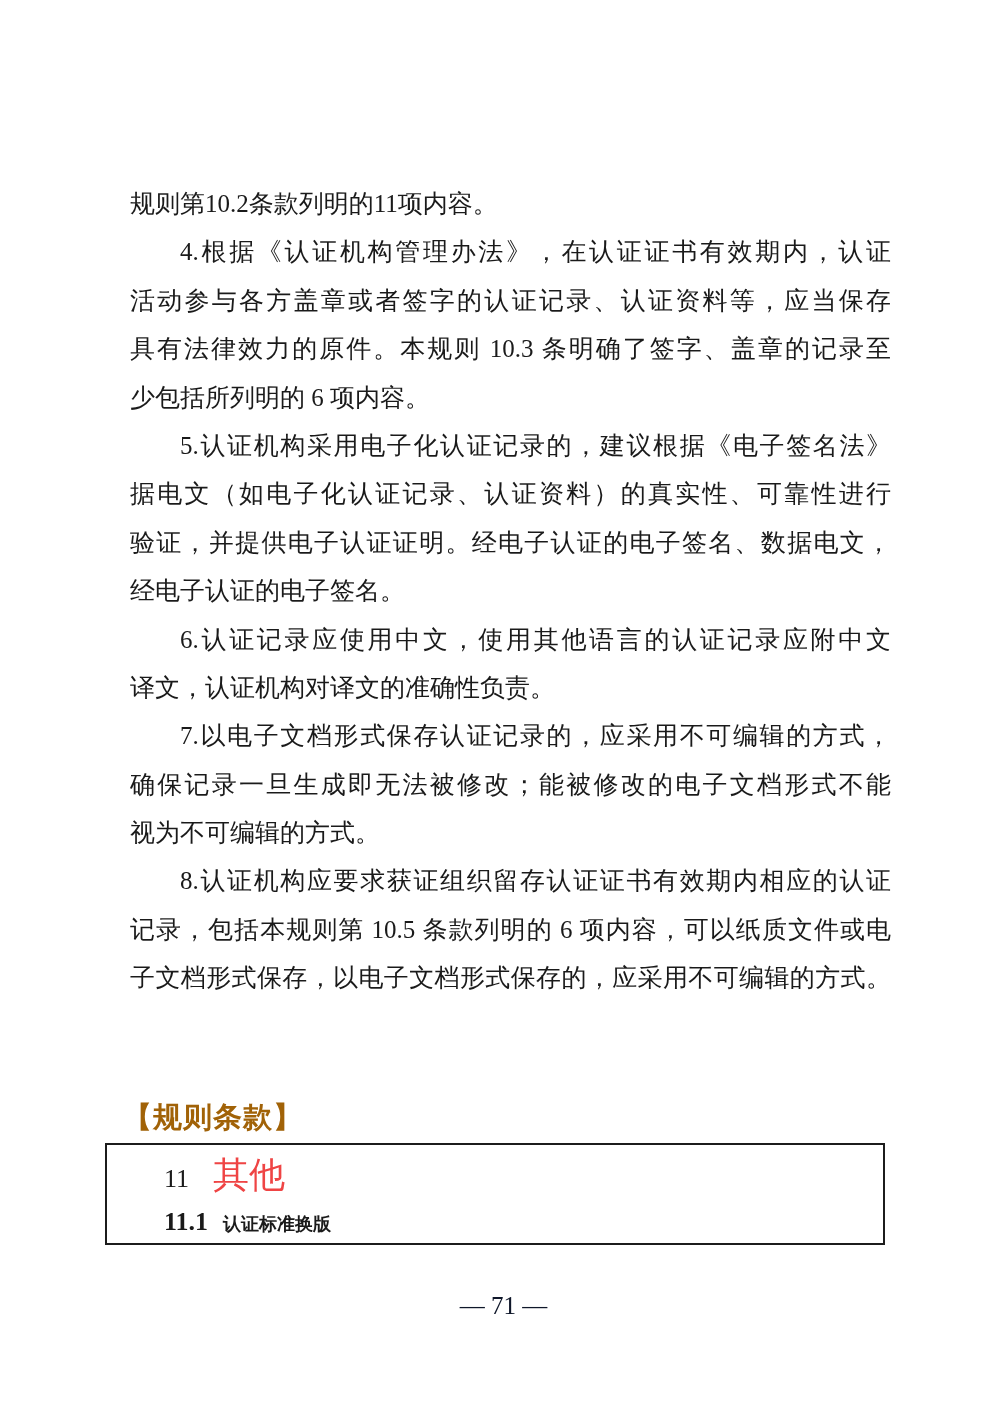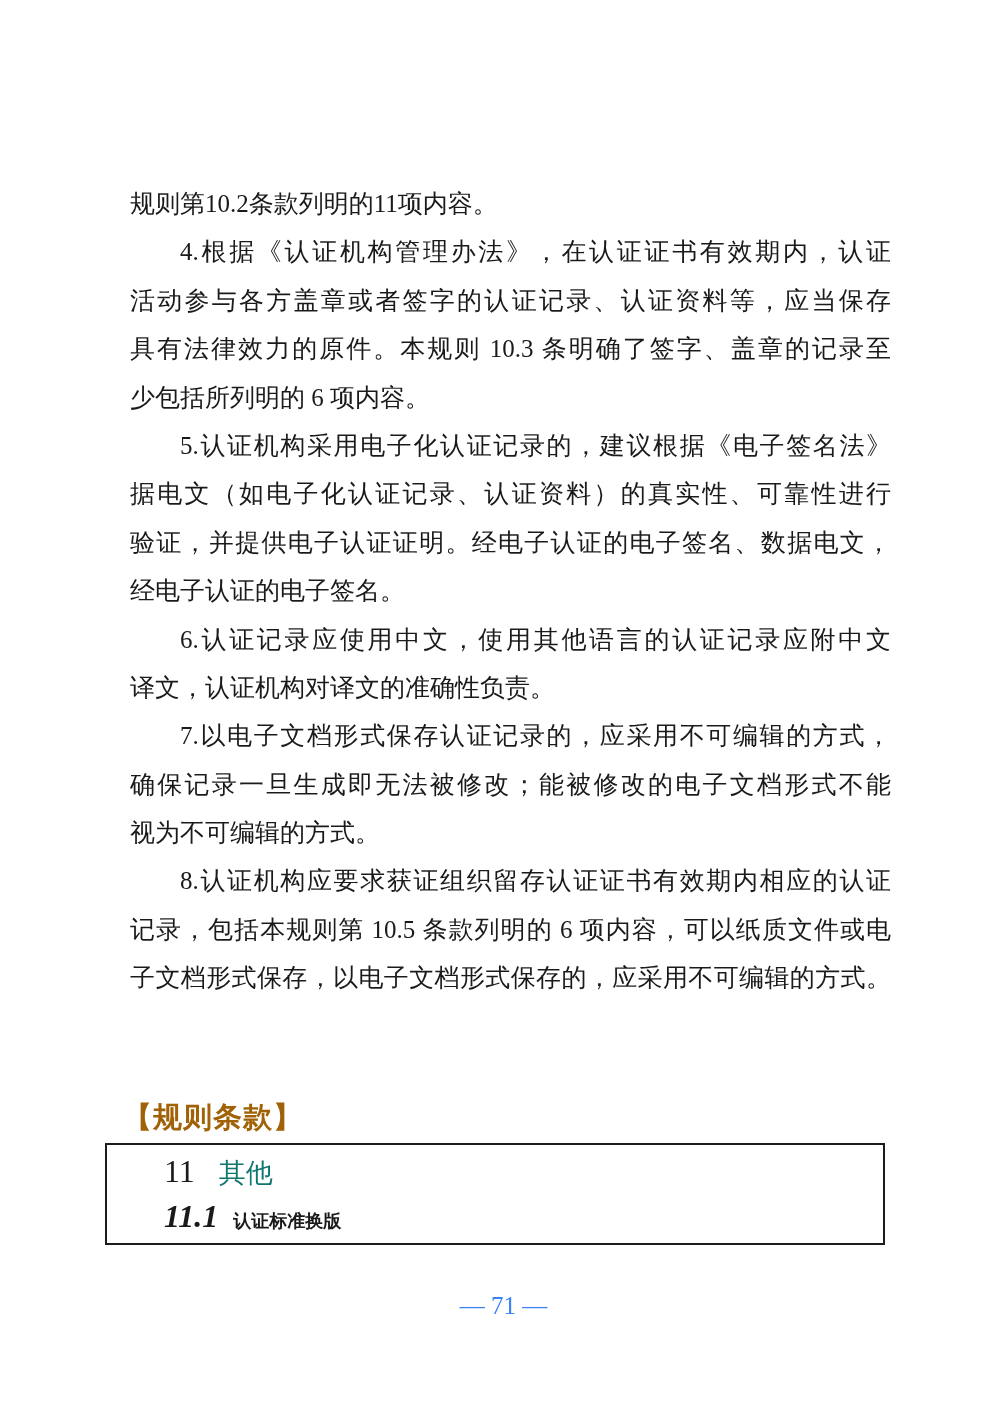--- a/index.html
+++ b/index.html
@@ -61,51 +61,50 @@
     justify-content: space-evenly;
     padding-left: 57px;
     background: #ffffff;
   }
   .rule-item {
     display: flex;
     align-items: baseline;
   }
   .rule-item .rule-num {
     font-family: "Liberation Serif", serif;
-    font-size: 32px;
+    font-size: 26px;
   }
   .rule-item.level1 .rule-num {
     margin-right: 24px;
   }
   .rule-item.level1 .rule-title {
     font-family: "Liberation Sans", sans-serif;
-    font-size: 27px;
+    font-size: 36px;
     font-weight: 500;
-    color: #0f766e;
+    color: #ef4444;
   }
   .rule-item.level2 {
     font-weight: bold;
   }
   .rule-item.level2 .rule-num {
     margin-right: 15px;
-    font-style: italic;
   }
   .rule-item.level2 .rule-title {
     font-family: "Liberation Serif", serif;
     font-size: 18px;
     font-weight: bold;
   }
   .footer {
     position: absolute;
     left: 123px;
     top: 1292px;
     width: 761px;
     text-align: center;
     font-size: 25px;
-    color: #3b82f6;
+    color: #0f172a;
   }
 </style>
 </head>
 <body>
 
 <div class="page">
 
   <div class="body-text">
 
     <div>

